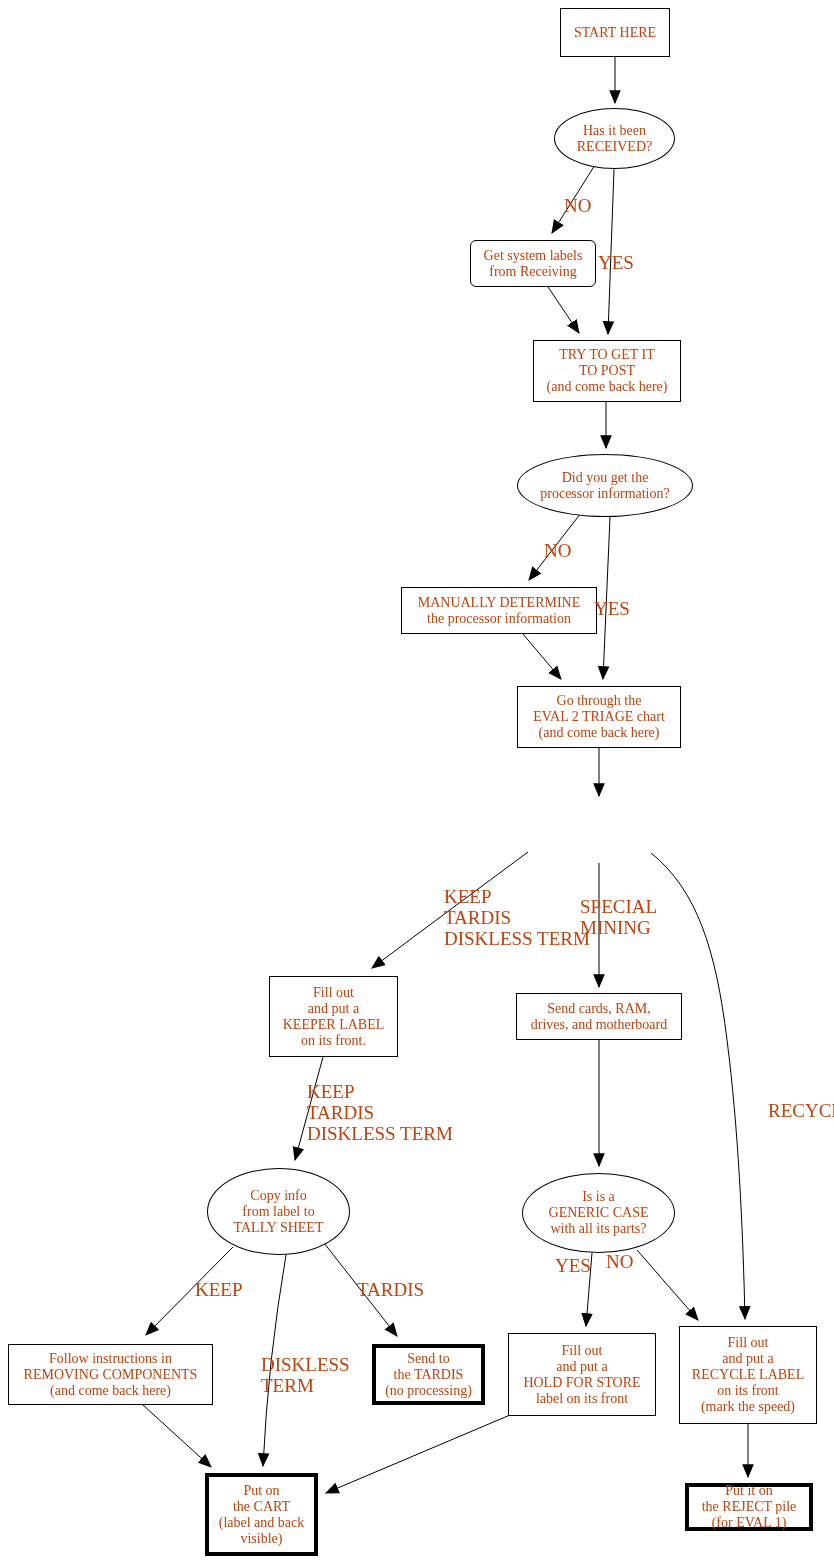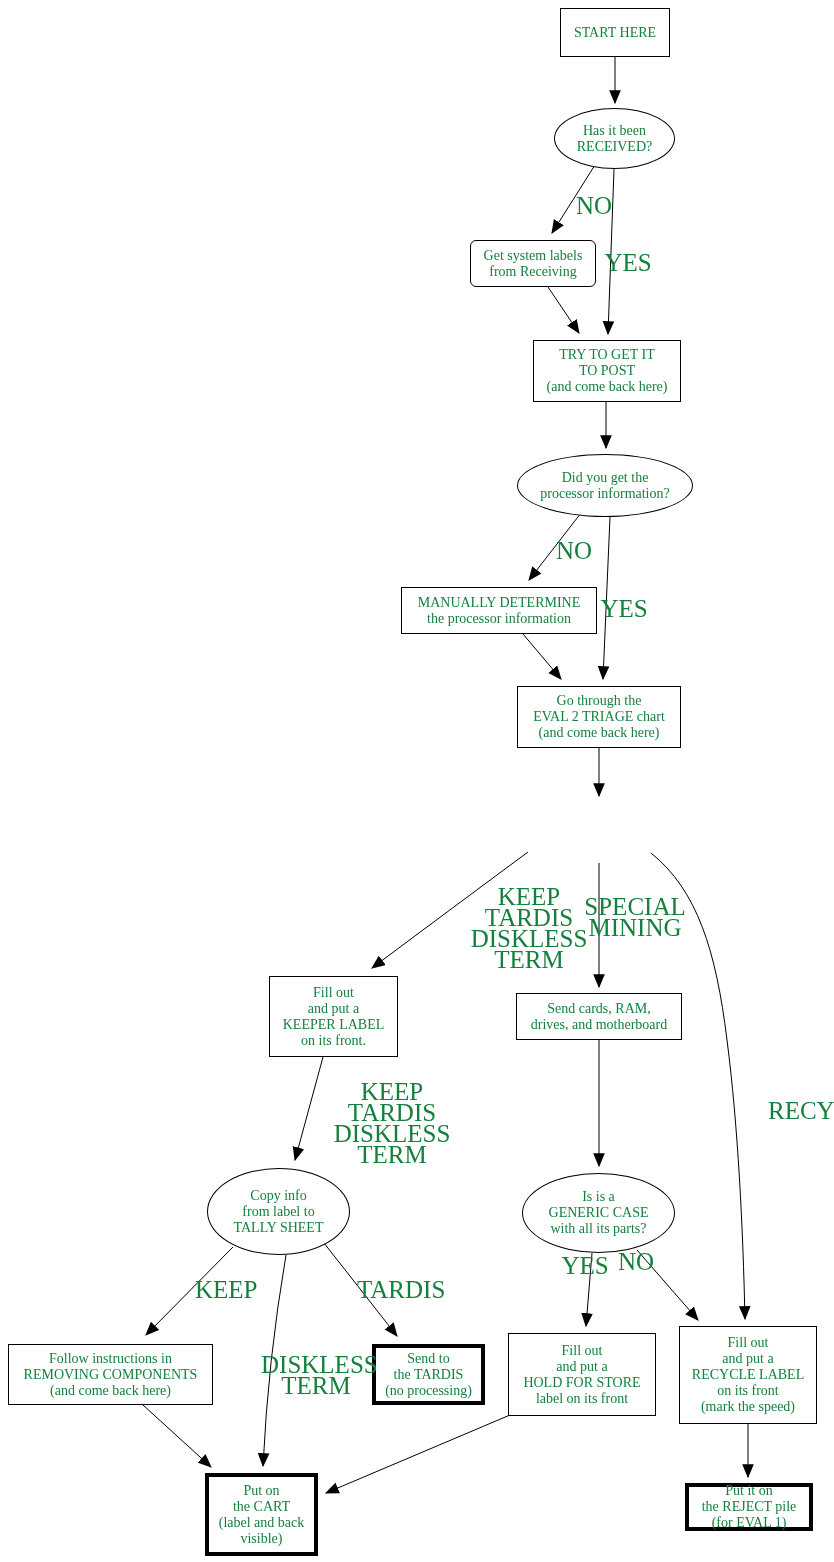--- a/index.html
+++ b/index.html
@@ -2,21 +2,21 @@
 <html><head>
 <meta charset="utf-8">
 <style>
   html, body { margin: 0; padding: 0; background: #ffffff; }
   #canvas {
     position: relative;
     width: 834px;
     height: 1562px;
     background: #ffffff;
     font-family: "Liberation Serif", "DejaVu Serif", serif;
-    color: #15803d;
+    color: #c2410c;
     overflow: hidden;
   }
   #edges {
     position: absolute;
     left: 0; top: 0;
     width: 834px; height: 1562px;
   }
   .node {
     position: absolute;
     background: #ffffff;
@@ -27,23 +27,23 @@
     text-align: center;
     white-space: pre-line;
     font-size: 14px;
     line-height: 16px;
     box-sizing: border-box;
   }
   .node.bold { border-width: 4px; }
   .node.ellipse { border-radius: 50%; }
   .edge-label {
     position: absolute;
-    text-align: center;
+    text-align: left;
     white-space: pre-line;
-    font-size: 25px;
+    font-size: 19px;
     line-height: 21px;
   }
 </style>
 </head>
 <body>
 
 <div id="canvas">
 
   <svg id="edges" viewBox="0 0 834 1562" xmlns="http://www.w3.org/2000/svg">
     <defs>

